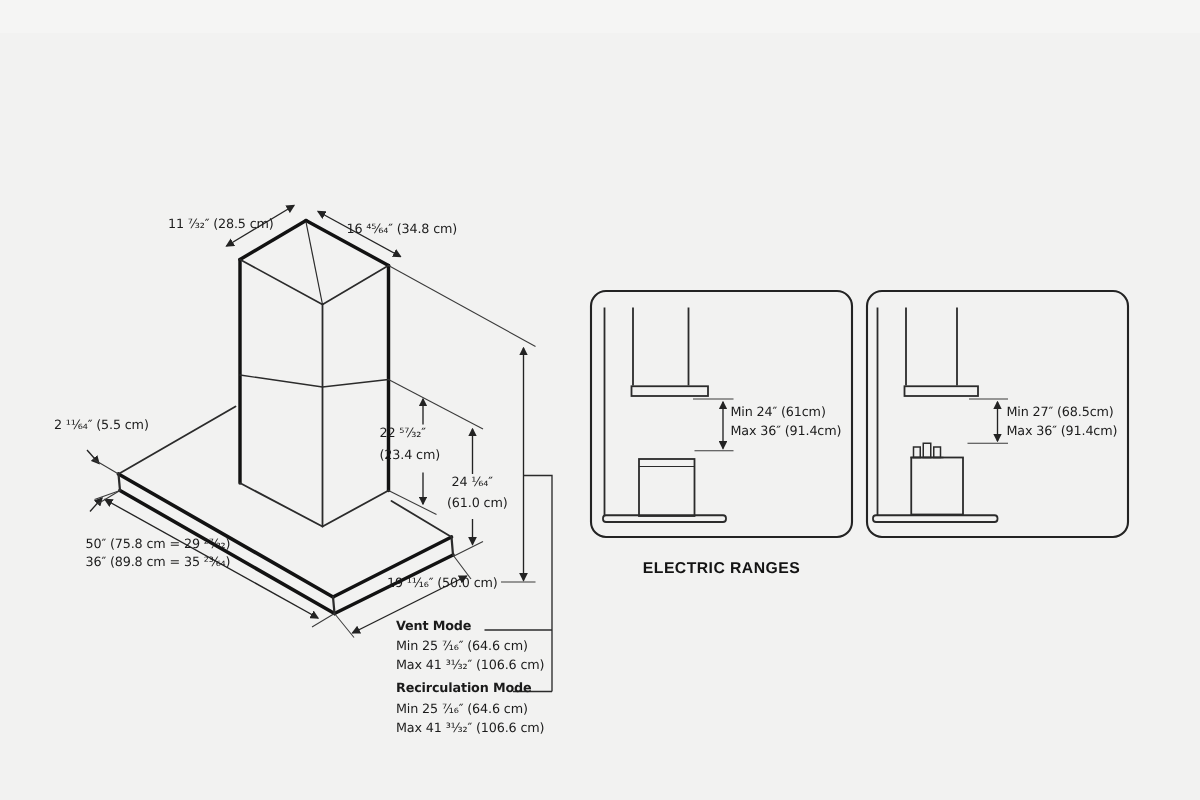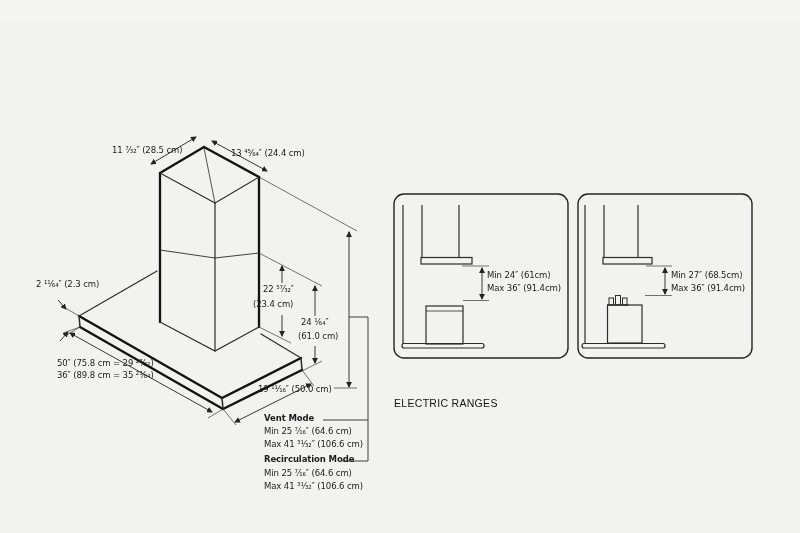--- a/index.html
+++ b/index.html
@@ -20,24 +20,24 @@
     line-height:11px;
     white-space:nowrap;
     color:#1b1b1b;
     letter-spacing:-0.1px;
   }
   .lbl.b{font-weight:bold;}
   .caps{
     position:absolute;
     font-family:"Liberation Sans", sans-serif;
     font-size:10.5px;
-    font-weight:400;
+    font-weight:700;
     letter-spacing:0.3px;
+    text-align:center;
     color:#141414;
-    margin-top:24px;
   }
 </style>
 </head>
 <body>
 
 <div id="stage">
   <div class="topband"></div>
 
   <svg width="800" height="533" viewBox="0 0 800 533">
     <defs>
@@ -159,24 +159,24 @@
       </g>
       <g stroke="#3a3a3a" stroke-width="0.7">
         <line x1="646" y1="266" x2="672" y2="266"></line>
         <line x1="645" y1="295.5" x2="672" y2="295.5"></line>
       </g>
       <line x1="665" y1="268" x2="665" y2="294" stroke="#232323" stroke-width="0.9" marker-start="url(#ah)" marker-end="url(#ah)"></line>
     </g>
   </svg>
 
   <span class="lbl" style="left:112px;top:145px">11 ⁷⁄₃₂″ (28.5 cm)</span>
-  <span class="lbl" style="left:231px;top:148px">13 ⁴⁵⁄₆₄″ (24.4 cm)</span>
-  <span class="lbl" style="left:36px;top:279px">2 ¹¹⁄₆₄″ (2.3 cm)</span>
-
-  <span class="lbl" style="left:263px;top:284px">22 ⁵⁷⁄₃₂″</span>
+  <span class="lbl" style="left:231px;top:148px">16 ⁴⁵⁄₆₄″ (34.8 cm)</span>
+  <span class="lbl" style="left:36px;top:279px">2 ¹¹⁄₆₄″ (5.5 cm)</span>
+
+  <span class="lbl" style="left:253px;top:284px">22 ⁵⁷⁄₃₂″</span>
   <span class="lbl" style="left:253px;top:299px">(23.4 cm)</span>
 
   <span class="lbl" style="left:301px;top:317px">24 ¹⁄₆₄″</span>
   <span class="lbl" style="left:298px;top:331px">(61.0 cm)</span>
 
   <span class="lbl" style="left:57px;top:358px">50″ (75.8 cm = 29 ²⁷⁄₃₂)</span>
   <span class="lbl" style="left:57px;top:370px">36″ (89.8 cm = 35 ²³⁄₆₄)</span>
 
   <span class="lbl" style="left:258px;top:384px">19 ¹¹⁄₁₆″ (50.0 cm)</span>
 

